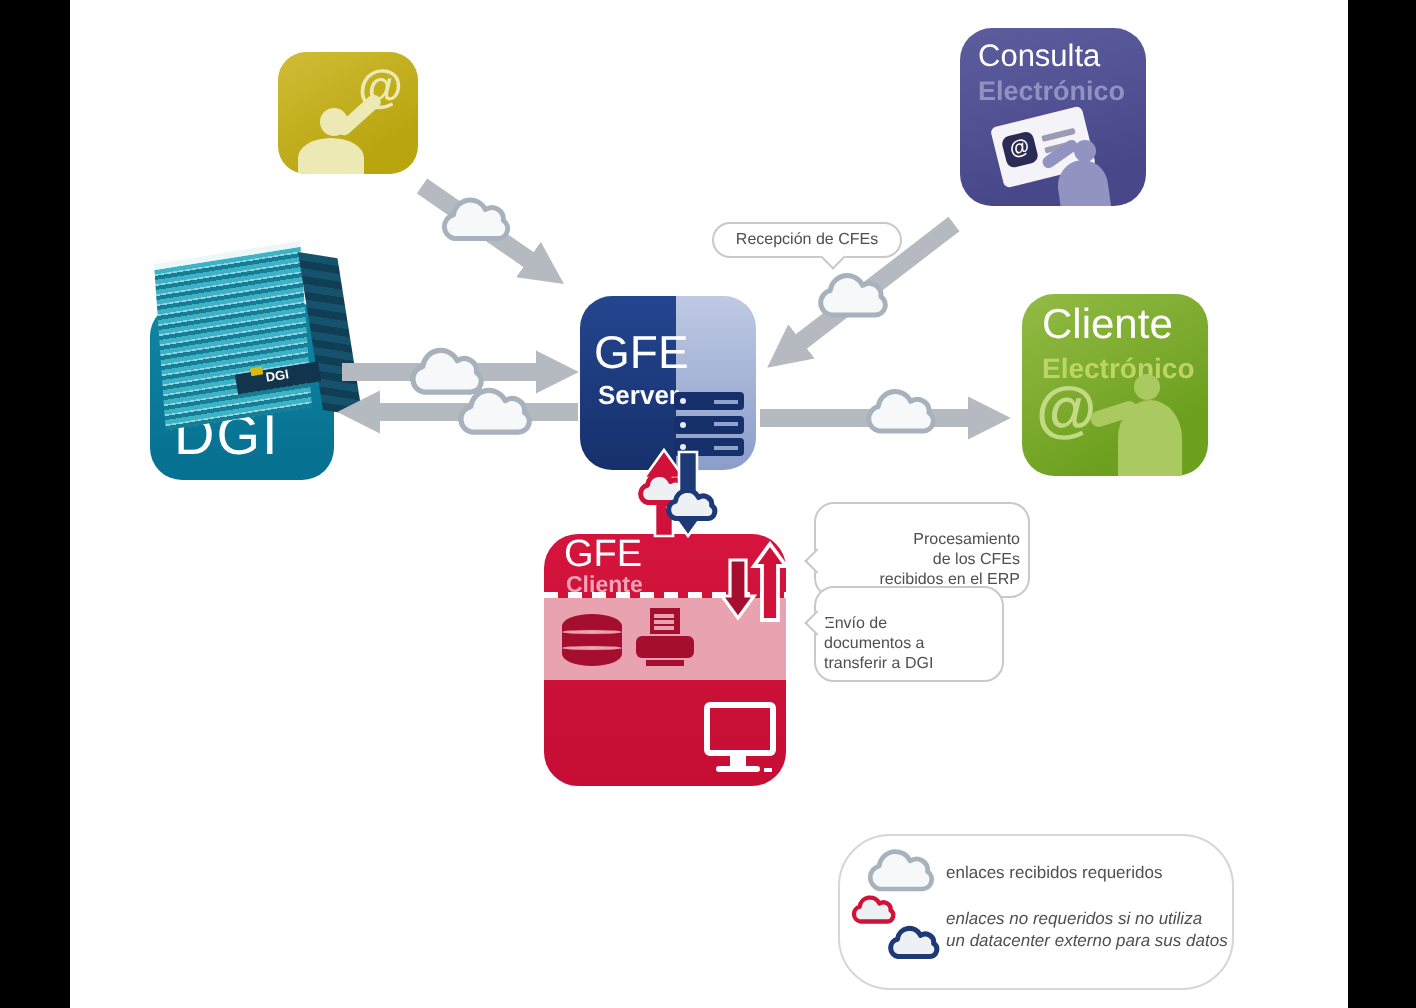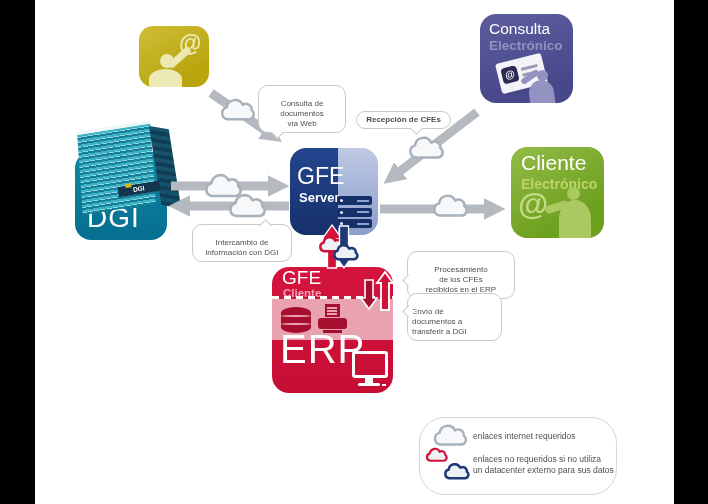--- a/index.html
+++ b/index.html
@@ -85,36 +85,36 @@
   .monitor .base{position:absolute;left:6px;top:32px;width:22px;height:3px;background:#fff;border-radius:1.5px;}
   .monitor .dot{position:absolute;left:30px;top:33px;width:4px;height:2px;background:#fff;}
 
   
   .bubble{position:absolute;z-index:9;background:#fff;border:1px solid #c9c9c9;border-radius:10px;
     color:#4f4f4f;font-size:8px;line-height:10px;text-align:center;padding:3px 4px;box-sizing:border-box;}
   .bubble .tail{position:absolute;width:8px;height:8px;background:#fff;
     border-right:1px solid #c9c9c9;border-bottom:1px solid #c9c9c9;}
   .b-consulta{left:258px;top:85px;width:88px;}
   .b-consulta .tail{bottom:-4.5px;left:14px;transform:rotate(45deg);}
-  .b-recepcion{left:356px;top:111px;width:95px;border-radius:9px;font-weight:bold;}
+  .b-recepcion{left:356px;top:111px;width:95px;border-radius:9px;}
   .b-recepcion .tail{bottom:-4.5px;left:55px;transform:rotate(45deg);}
   .b-envio{left:421px;top:172px;width:82px;border-radius:9px;}
   .b-envio .tail{bottom:-4.5px;left:32px;transform:rotate(45deg);}
   .b-intercambio{left:192px;top:224px;width:100px;}
   .b-intercambio .tail{top:-4.5px;left:68px;transform:rotate(-135deg);}
-  .b-proces{left:407px;top:251px;width:108px;text-align:center;}
+  .b-proces{left:407px;top:251px;width:108px;text-align:right;}
   .b-proces .tail{left:-4.5px;top:24px;transform:rotate(135deg);}
   .b-enviodoc{left:407px;top:293px;width:95px;text-align:left;}
   .b-enviodoc .tail{left:-4.5px;top:13px;transform:rotate(135deg);}
 
   
   .legend{position:absolute;left:419px;top:417px;width:196px;height:76px;background:#fff;
     border:1.5px solid #d6d6d6;border-radius:26px;z-index:9;}
   .legend .txt{position:absolute;left:53px;color:#4f4f4f;font-size:8.5px;line-height:11px;}
-  .lg1{top:13px;} .lg2{top:36px;}
+  .lg1{top:13px;} .lg2{top:36px;font-style:italic;}
 
   svg.overlay{position:absolute;left:0;top:0;width:708px;height:504px;z-index:5;pointer-events:none;}
 </style>
 </head>
 <body>
 
 <div class="stage">
   <div class="panel"></div>
 
   <div class="node web-user">
@@ -185,21 +185,20 @@
       </span>
     <span class="printer">
       <span class="paper">
           <i class="pl1"></i>
           <i class="pl2"></i>
           <i class="pl3"></i>
         </span>
       <span class="bodyp"></span>
         <span class="slot"></span>
     </span>
-    <span class="t3">ERP</span>
     <span class="monitor">
       <span class="scr"></span>
         <span class="neck"></span>
         <span class="base"></span>
         <span class="dot"></span>
     </span>
   </div>
 
   <svg class="overlay">
     <defs>
@@ -229,48 +228,39 @@
 
     <polygon points="332,225 342,239 336.5,239 336.5,268 327.5,268 327.5,239 322,239" fill="#d01139" stroke="#fff" stroke-width="1.3"></polygon>
     <use href="#cloudShape" x="318" y="235" width="27" height="19" fill="#eef1f4" stroke="#d01139" stroke-width="6"></use>
     <polygon points="344,268 334,254 339.5,254 339.5,226 348.5,226 348.5,254 354,254" fill="#1d3a77" stroke="#fff" stroke-width="1.3"></polygon>
     <use href="#cloudShape" x="332" y="243" width="27" height="19" fill="#eef1f4" stroke="#1d3a77" stroke-width="6"></use>
 
     <polygon points="369,309 361,298 365,298 365,280 373,280 373,298 377,298" fill="#a50e2f" stroke="#fff" stroke-width="1.6"></polygon>
     <polygon points="385,272 393,283 389,283 389,310 381,310 381,283 377,283" fill="#d01139" stroke="#fff" stroke-width="1.9"></polygon>
   </svg>
 
-  <div class="bubble b-consulta pre">
-    <span class="pre">Consulta de
-documentos
-vía Web</span><span class="tail"></span>
-  </div>
   <div class="bubble b-recepcion">
     <span>Recepción de CFEs</span><span class="tail"></span>
-  </div>
-  <div class="bubble b-intercambio pre">
-    <span class="pre">Intercambio de
-información con DGI</span><span class="tail"></span>
   </div>
   <div class="bubble b-proces pre">
     <span class="pre">Procesamiento
 de los CFEs
 recibidos en el ERP</span><span class="tail"></span>
   </div>
   <div class="bubble b-enviodoc pre">
     <span class="pre">Envío de
 documentos a
 transferir a DGI</span><span class="tail"></span>
   </div>
 
   <div class="legend">
     <svg style="position:absolute;left:12px;top:5px;" width="36" height="25" viewBox="0 0 64 44">
       <use href="#cloudShape" fill="#f6f8fa" stroke="#a8b2bc" stroke-width="4.2"></use>
     </svg>
-    <span class="txt lg1">enlaces internet requeridos</span>
+    <span class="txt lg1">enlaces recibidos requeridos</span>
     <svg style="position:absolute;left:5px;top:29px;" width="23" height="16" viewBox="0 0 64 44">
       <use href="#cloudShape" fill="#eef1f4" stroke="#d01139" stroke-width="6"></use>
     </svg>
     <svg style="position:absolute;left:23px;top:44px;" width="27" height="19" viewBox="0 0 64 44">
       <use href="#cloudShape" fill="#eef1f4" stroke="#1d3a77" stroke-width="6"></use>
     </svg>
     <span class="txt lg2 pre">enlaces no requeridos si no utiliza
 un datacenter externo para sus datos</span>
   </div>
 </div>

